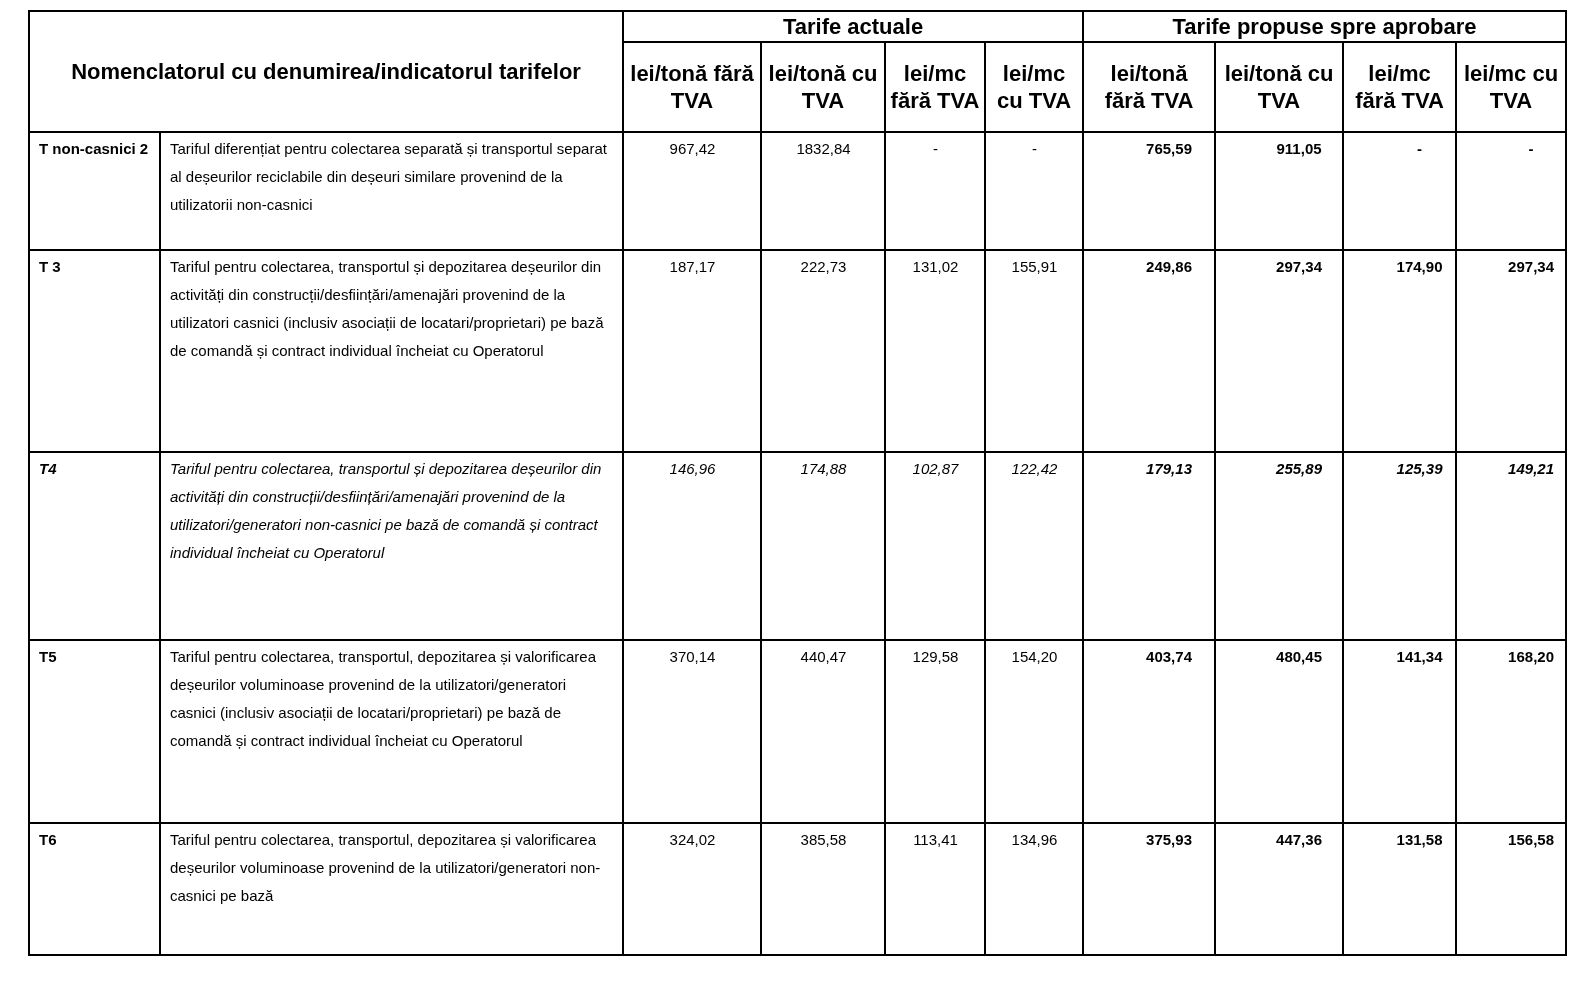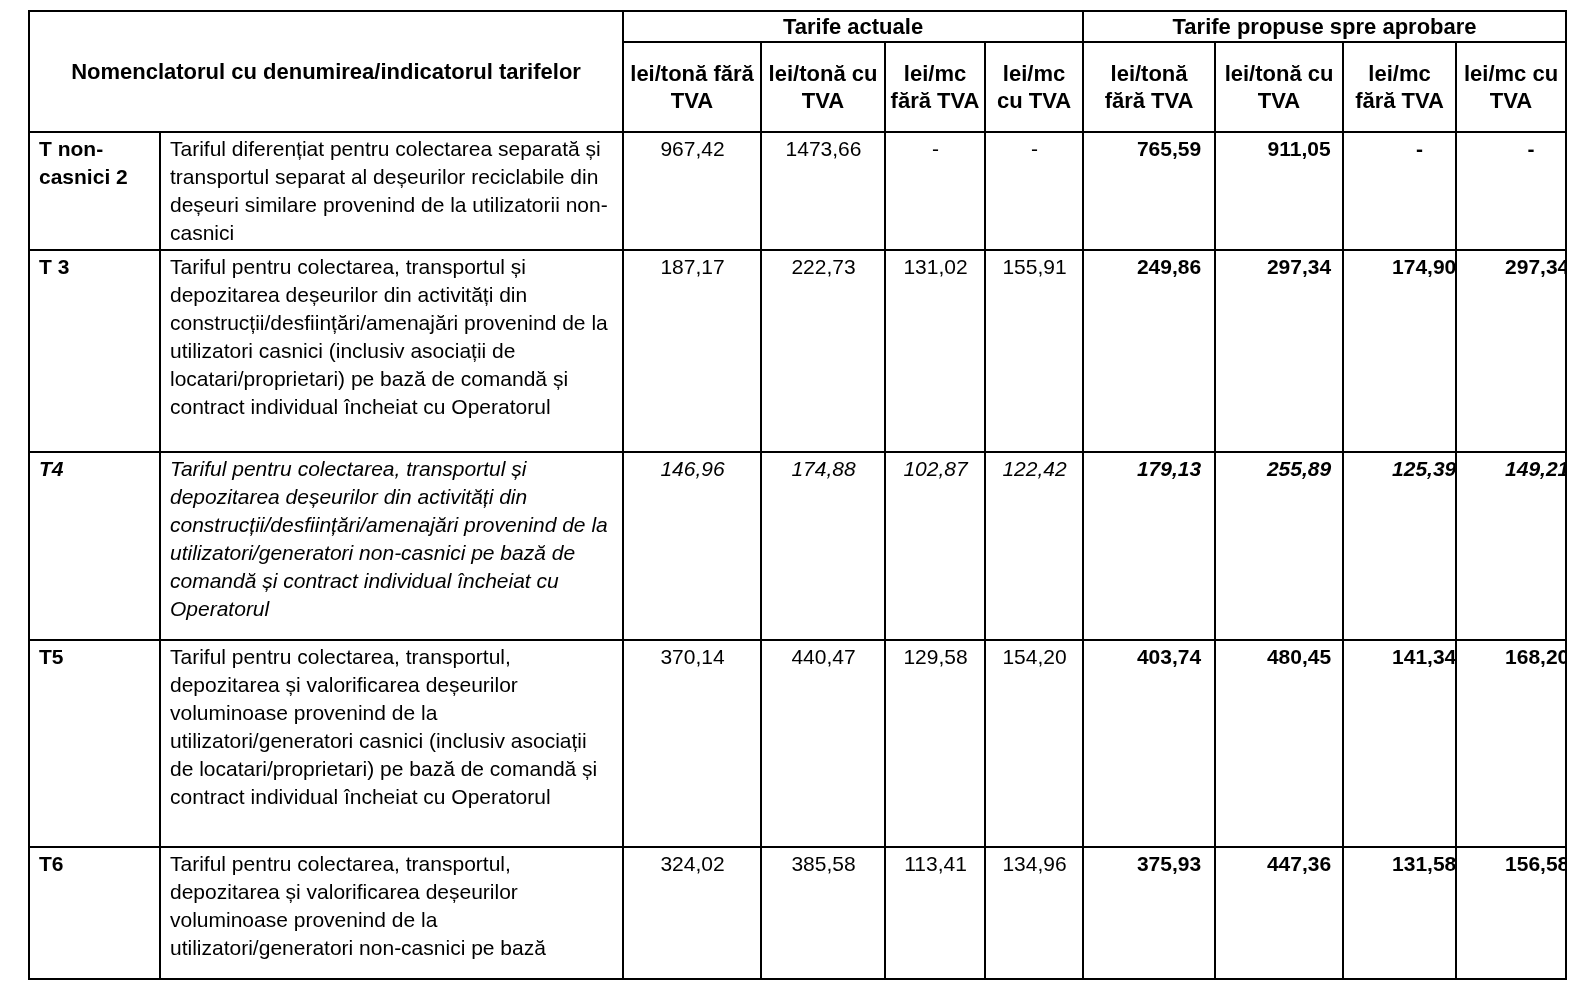--- a/index.html
+++ b/index.html
@@ -41,21 +41,21 @@
     height: 30px;
     line-height: 26px;
     padding: 0 2px;
   }
   tr.subhead th {
     height: 90px;
     margin-left: 36px;
   }
   table.tariff td {
     vertical-align: top;
-    font-size: 21px;
+    font-size: 15px;
     line-height: 28px;
     padding: 2px 8px 2px 9px;
   }
   td.code {
     font-weight: bold;
     font-size: 21px;
     padding: 3px 4px 2px 9px;
   }
   td.desc {
     padding-right: 6px;
@@ -65,21 +65,21 @@
     font-size: 21px;
     padding: 3px 3px;
   }
   td.num.prop {
     font-weight: bold;
     padding-left: 48px;
   }
   tr.r0 td { height: 118px; }
   tr.r1 td { height: 202px; }
   tr.r2 td { height: 188px; font-style: italic; }
-  tr.r3 td { height: 207px; margin-top: 44px; }
+  tr.r3 td { height: 183px; margin-top: 44px; }
   tr.r4 td { height: 132px; }
 </style>
 </head>
 <body>
 
 <div class="page">
   <table class="tariff">
     <colgroup>
       <col style="width:131px">
       <col style="width:463px">
@@ -108,21 +108,21 @@
       <th>lei/tonă fără TVA</th>
       <th>lei/tonă cu TVA</th>
       <th>lei/mc fără TVA</th>
       <th>lei/mc cu TVA</th>
     </tr>
 
     <tr class="r0">
       <td class="code">T non-casnici 2</td>
       <td class="desc">Tariful diferențiat pentru colectarea separată și transportul separat al deșeurilor reciclabile din deșeuri similare provenind de la utilizatorii non-casnici</td>
       <td class="num">967,42</td>
-      <td class="num">1473,66</td>
+      <td class="num">1832,84</td>
       <td class="num">-</td>
       <td class="num">-</td>
       <td class="num prop">765,59</td>
       <td class="num prop">911,05</td>
       <td class="num prop">-</td>
       <td class="num prop">-</td>
     </tr>
 
     <tr class="r1">
       <td class="code">T 3</td>

